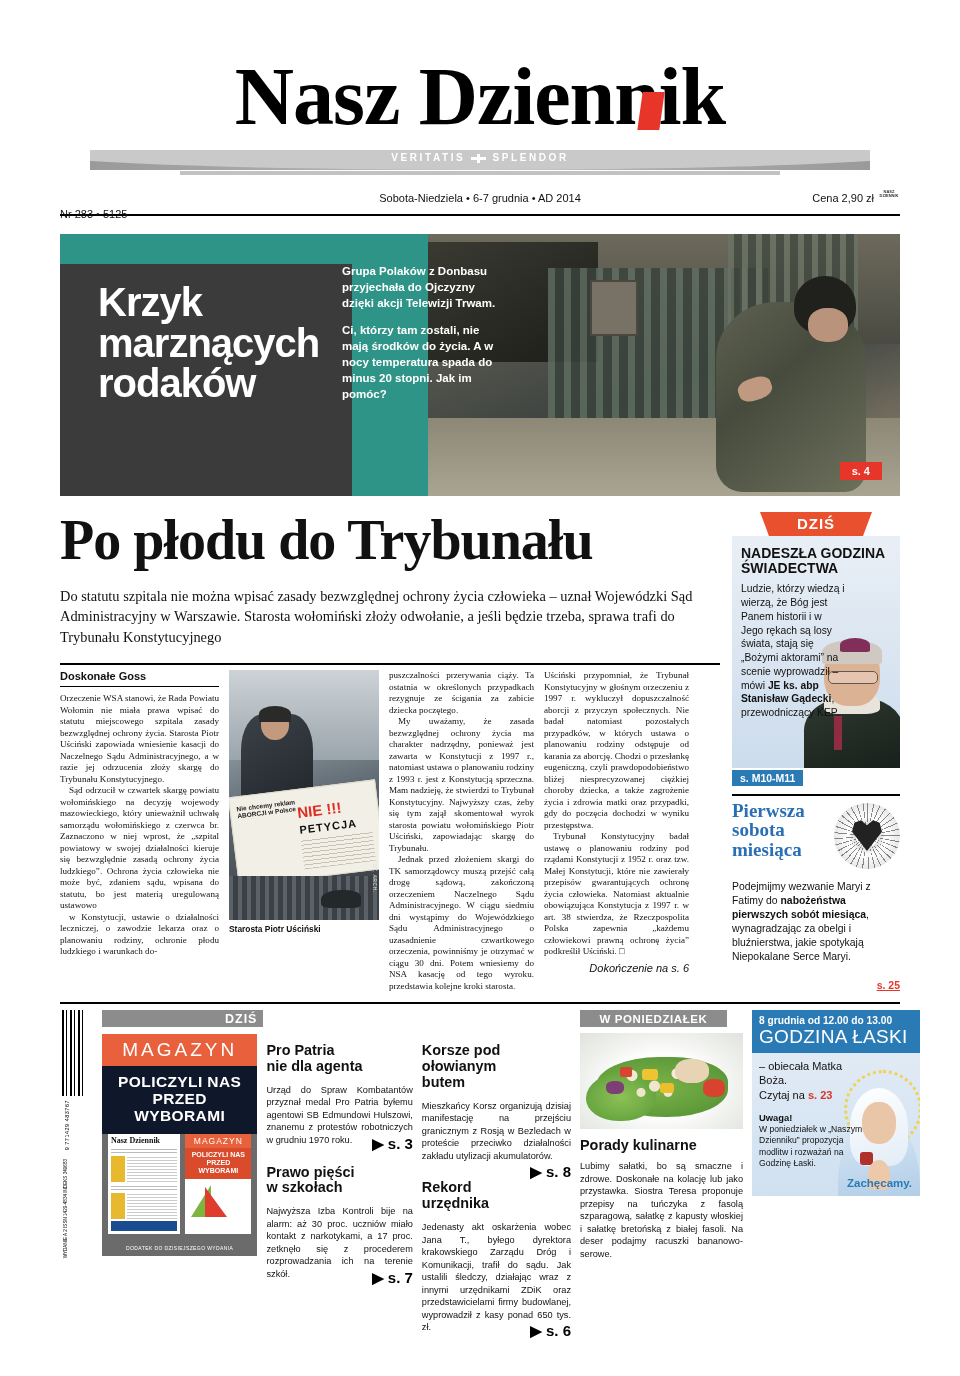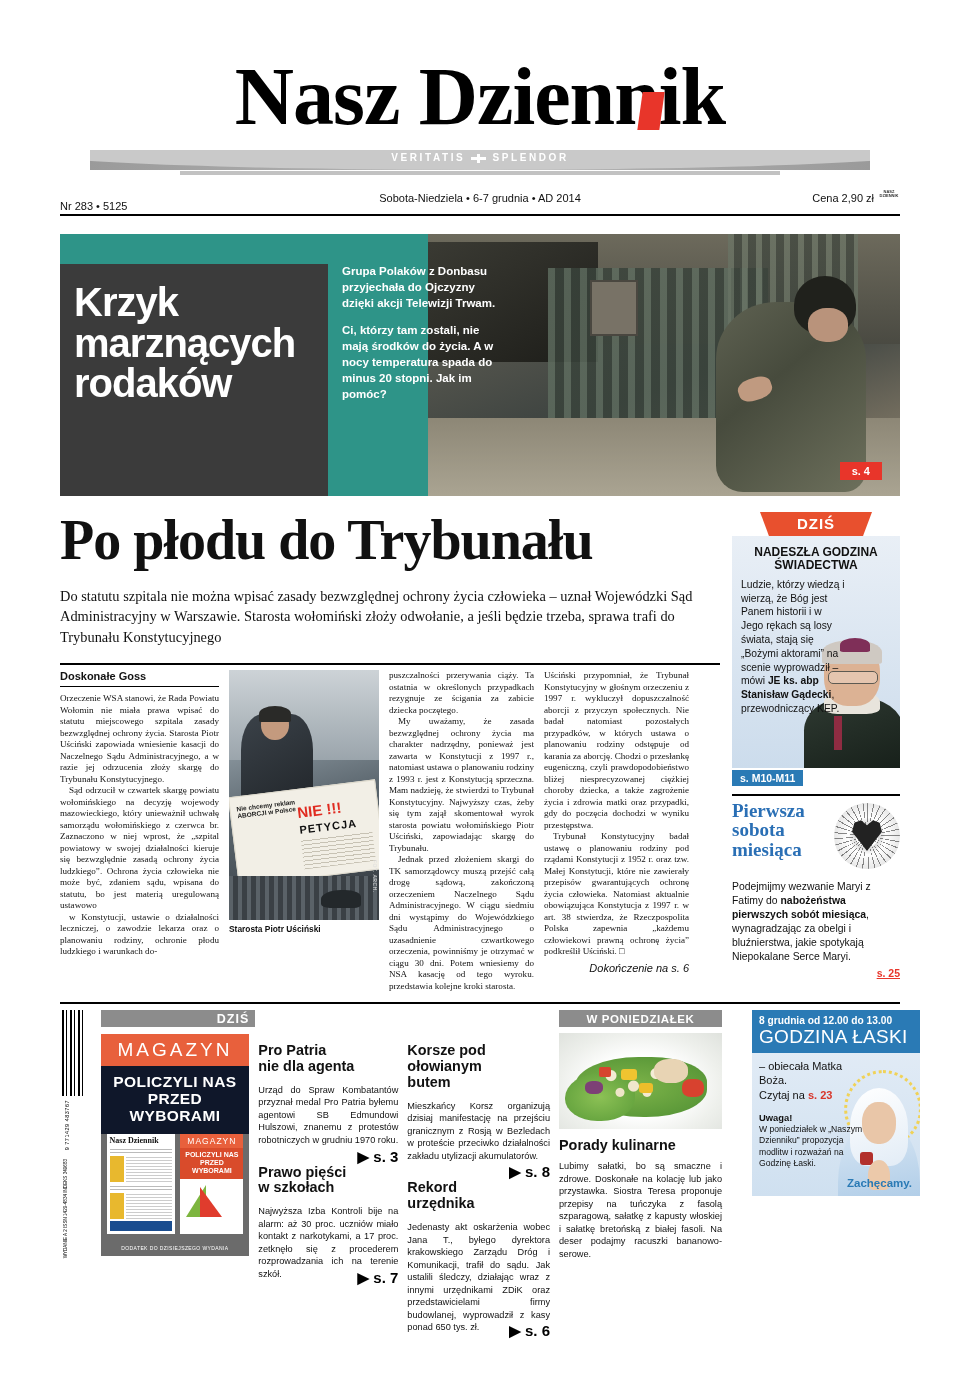--- a/index.html
+++ b/index.html
@@ -23,21 +23,21 @@
   .veritas-txt{position:absolute;left:0;right:0;top:2px;text-align:center;
         font-size:10px;font-weight:bold;letter-spacing:2.6px;color:#fff;z-index:3;}
   .veritas-cross{display:inline-block;width:15px;height:9px;position:relative;
         vertical-align:middle;margin:0 6px;}
   .veritas-cross:before{content:"";position:absolute;left:0;top:3px;width:15px;height:3px;background:#fff;}
   .veritas-cross:after{content:"";position:absolute;left:6px;top:0;width:3px;height:9px;background:#fff;}
   .veritas-under{position:absolute;left:120px;right:120px;top:21px;height:4px;background:#c2c2c2;}
 
   .infobar{position:relative;width:840px;margin:12px auto 0;height:22px;
         border-bottom:2px solid #000;font-size:11px;}
-  .infobar .left{position:absolute;left:0;top:8px;}
+  .infobar .left{position:absolute;left:0;top:16px;}
   .infobar .center{position:absolute;left:0;right:0;top:0;text-align:center;}
   .infobar .right{position:absolute;right:26px;top:0;}
   .tiny-logo{position:absolute;right:0;top:-2px;font-size:4px;line-height:4px;
         font-weight:bold;color:#333;text-align:center;width:22px;}
 
   
   .banner{position:relative;width:840px;height:262px;margin:18px auto 0;
         background:#2e9488;overflow:hidden;}
   .banner-photo{position:absolute;left:368px;top:0;width:472px;height:262px;
         background:linear-gradient(160deg,#7d7a6e 0%,#56564e 28%,#3d4340 55%,#6f6a5c 80%,#8e8778 100%);
@@ -58,21 +58,21 @@
         border-radius:40% 44% 14% 18%/30% 30% 12% 14%;}
   .bp-hood{position:absolute;right:44px;top:42px;width:62px;height:58px;
         background:#20211c;border-radius:50% 50% 42% 42%;}
   .bp-face{position:absolute;right:52px;top:74px;width:40px;height:34px;
         background:#b9937b;border-radius:45%;}
   .bp-hand{position:absolute;right:128px;bottom:96px;width:34px;height:22px;
         background:#c09a80;border-radius:40%;transform:rotate(-18deg);}
   .bp-box{position:absolute;left:162px;top:46px;width:44px;height:52px;
         background:#787266;border:2px solid #4a4740;}
   .banner-black{position:absolute;left:0;top:30px;width:268px;height:236px;
-        background:#3b3b3b;box-shadow:-8px 8px 0 rgba(0,0,0,.25);}
+        background:#3b3b3b;box-shadow:-8px 8px 0 rgba(0,0,0,.25);padding-left:24px;}
   .banner-head{color:#fff;font-weight:bold;font-size:40px;line-height:1.02;
         padding:18px 0 0 14px;letter-spacing:-1px;}
   .banner-txt{position:absolute;left:282px;top:30px;width:160px;color:#fff;
         font-size:11.5px;line-height:1.38;font-weight:bold;}
   .banner-txt p{margin:0 0 12px 0;}
   .banner-page{position:absolute;right:18px;bottom:16px;background:#e8352a;color:#fff;
         font-size:11px;font-weight:bold;padding:3px 12px;}
 
   
   .main-area{position:relative;width:840px;margin:16px auto 0;}
@@ -122,21 +122,21 @@
   .photo-cap{font-size:8.4px;font-weight:bold;margin-top:4px;line-height:1.2;}
   .contin{font-size:11px;text-align:right;font-style:italic;margin-top:4px;}
 
   
   .sidebar{position:absolute;right:0;top:0;width:168px;}
   .dzis-tab{background:#e8502e;color:#fff;font-weight:bold;font-size:15px;
         text-align:center;padding:3px 0 4px;width:112px;margin:0 auto;
         clip-path:polygon(0 0,100% 0,92% 100%,8% 100%);letter-spacing:1px;}
   .sb-card{position:relative;background:linear-gradient(180deg,#e9eff6,#ccdcec);
         padding:8px 9px 0;overflow:hidden;height:224px;}
-  .sb-title{font-size:12px;font-weight:bold;line-height:1.08;text-align:center;
+  .sb-title{font-size:14px;font-weight:bold;line-height:1.08;text-align:left;
         margin:2px 0 6px;}
   .sb-body{font-size:10.3px;line-height:1.34;position:relative;z-index:2;width:104px;}
   .sb-body b{font-weight:bold;}
   .sb-bishop{position:absolute;right:-4px;bottom:0;width:104px;height:148px;}
   .bsh-cassock{position:absolute;left:4px;bottom:0;width:100px;height:72px;
         background:linear-gradient(160deg,#2f3a32,#17201a);border-radius:48% 48% 0 0;}
   .bsh-collar{position:absolute;left:24px;bottom:54px;width:56px;height:24px;
         background:#e8e4dc;border-radius:50% 50% 24% 24%;}
   .bsh-face{position:absolute;left:24px;bottom:62px;width:56px;height:64px;
         background:#dcb294;border-radius:46% 46% 42% 42%;}
@@ -156,30 +156,30 @@
   .sb2-emblem{position:absolute;right:0;top:2px;width:66px;height:66px;
         border-radius:50%;background:radial-gradient(circle at 50% 50%,#ffffff 0 24%,#d8d8d8 25%,#ffffff 40%,#e8e8e8 70%,#fff 100%);
         overflow:hidden;}
   .sb2-heart{position:absolute;left:18px;top:16px;width:30px;height:32px;
         background:#222;clip-path:polygon(50% 100%,0 40%,8% 12%,30% 4%,50% 20%,70% 4%,92% 12%,100% 40%);}
   .sb2-rays{position:absolute;left:0;top:0;width:66px;height:66px;
         background:repeating-conic-gradient(from 0deg,#2a2a2a 0deg 2deg,transparent 2deg 11deg);
         opacity:.55;border-radius:50%;}
   .sb2-body{font-size:10.4px;line-height:1.34;margin-top:5px;}
   .sb2-body b{font-weight:bold;}
-  .sb2-page{color:#e8352a;font-weight:bold;font-size:10.5px;text-align:right;margin-top:3px;text-decoration:underline;}
+  .sb2-page{color:#e8352a;font-weight:bold;font-size:10.5px;text-align:right;margin-top:15px;text-decoration:underline;}
 
   
   .bottom{position:relative;width:840px;margin:10px auto 0;border-top:2px solid #000;}
   .bottom-inner{display:flex;gap:9px;padding-top:6px;}
   .grey-strip{height:17px;background:#8c8c8c;display:flex;align-items:center;
         justify-content:flex-end;padding-right:6px;width:265px;}
   .grey-strip span{color:#fff;font-weight:bold;font-size:12.5px;letter-spacing:1px;}
   .wpon-strip{height:17px;background:#8c8c8c;display:flex;align-items:center;
-        justify-content:center;width:163px;}
+        justify-content:center;width:147px;}
   .wpon-strip span{color:#fff;font-weight:bold;font-size:11.5px;letter-spacing:.6px;}
 
   .barcode-col{width:36px;position:relative;}
   .barcode{width:24px;height:86px;margin-left:2px;
         background:repeating-linear-gradient(90deg,#000 0 2px,#fff 2px 4px,#000 4px 5px,#fff 5px 8px);}
   .bc-num{font-size:5.5px;writing-mode:vertical-rl;transform:rotate(180deg);
         margin-top:4px;letter-spacing:.5px;color:#000;margin-left:4px;}
   .bc-small{font-size:4.6px;writing-mode:vertical-rl;transform:rotate(180deg);
         margin-top:8px;margin-left:3px;line-height:1.25;color:#000;}
 
@@ -233,21 +233,21 @@
   .fi-tomato{position:absolute;right:18px;top:46px;width:22px;height:18px;
         background:#d8422f;border-radius:40%;}
   .fi-tuna{position:absolute;right:34px;top:26px;width:34px;height:24px;
         background:#e8d4b4;border-radius:44%;}
   .fi-corn{position:absolute;left:62px;top:36px;width:16px;height:11px;background:#f0c430;border-radius:3px;}
   .fi-corn2{position:absolute;left:80px;top:50px;width:14px;height:10px;background:#edbe2b;border-radius:3px;}
   .fi-red{position:absolute;left:40px;top:34px;width:12px;height:10px;background:#d6452f;border-radius:2px;}
   .fi-purple{position:absolute;left:26px;top:48px;width:18px;height:13px;background:#7d4076;border-radius:40%;}
   .food-h{font-size:14.4px;font-weight:bold;margin:8px 0 7px;}
 
-  .sbb-col{width:148px;margin-left:21px;}
+  .sbb-col{width:148px;}
   .grace-box{width:168px;background:linear-gradient(180deg,#e6eef7,#cfe0f0);position:relative;overflow:hidden;}
   .grace-hd{background:#2a7ab5;color:#fff;padding:5px 7px 6px;}
   .grace-date{font-size:10.2px;font-weight:bold;}
   .grace-title{font-size:19px;line-height:1.05;margin-top:1px;letter-spacing:.3px;}
   .grace-body{padding:6px 7px 6px;position:relative;z-index:2;width:100px;font-size:11px;line-height:1.3;}
   .grace-body b{font-weight:bold;}
   .grace-red{color:#d8352a;font-weight:bold;}
   .grace-mary{position:absolute;right:-2px;top:58px;width:86px;height:188px;}
   .gm-halo{position:absolute;left:8px;top:2px;width:72px;height:72px;border-radius:50%;
         border:3px dotted #f0d257;}

